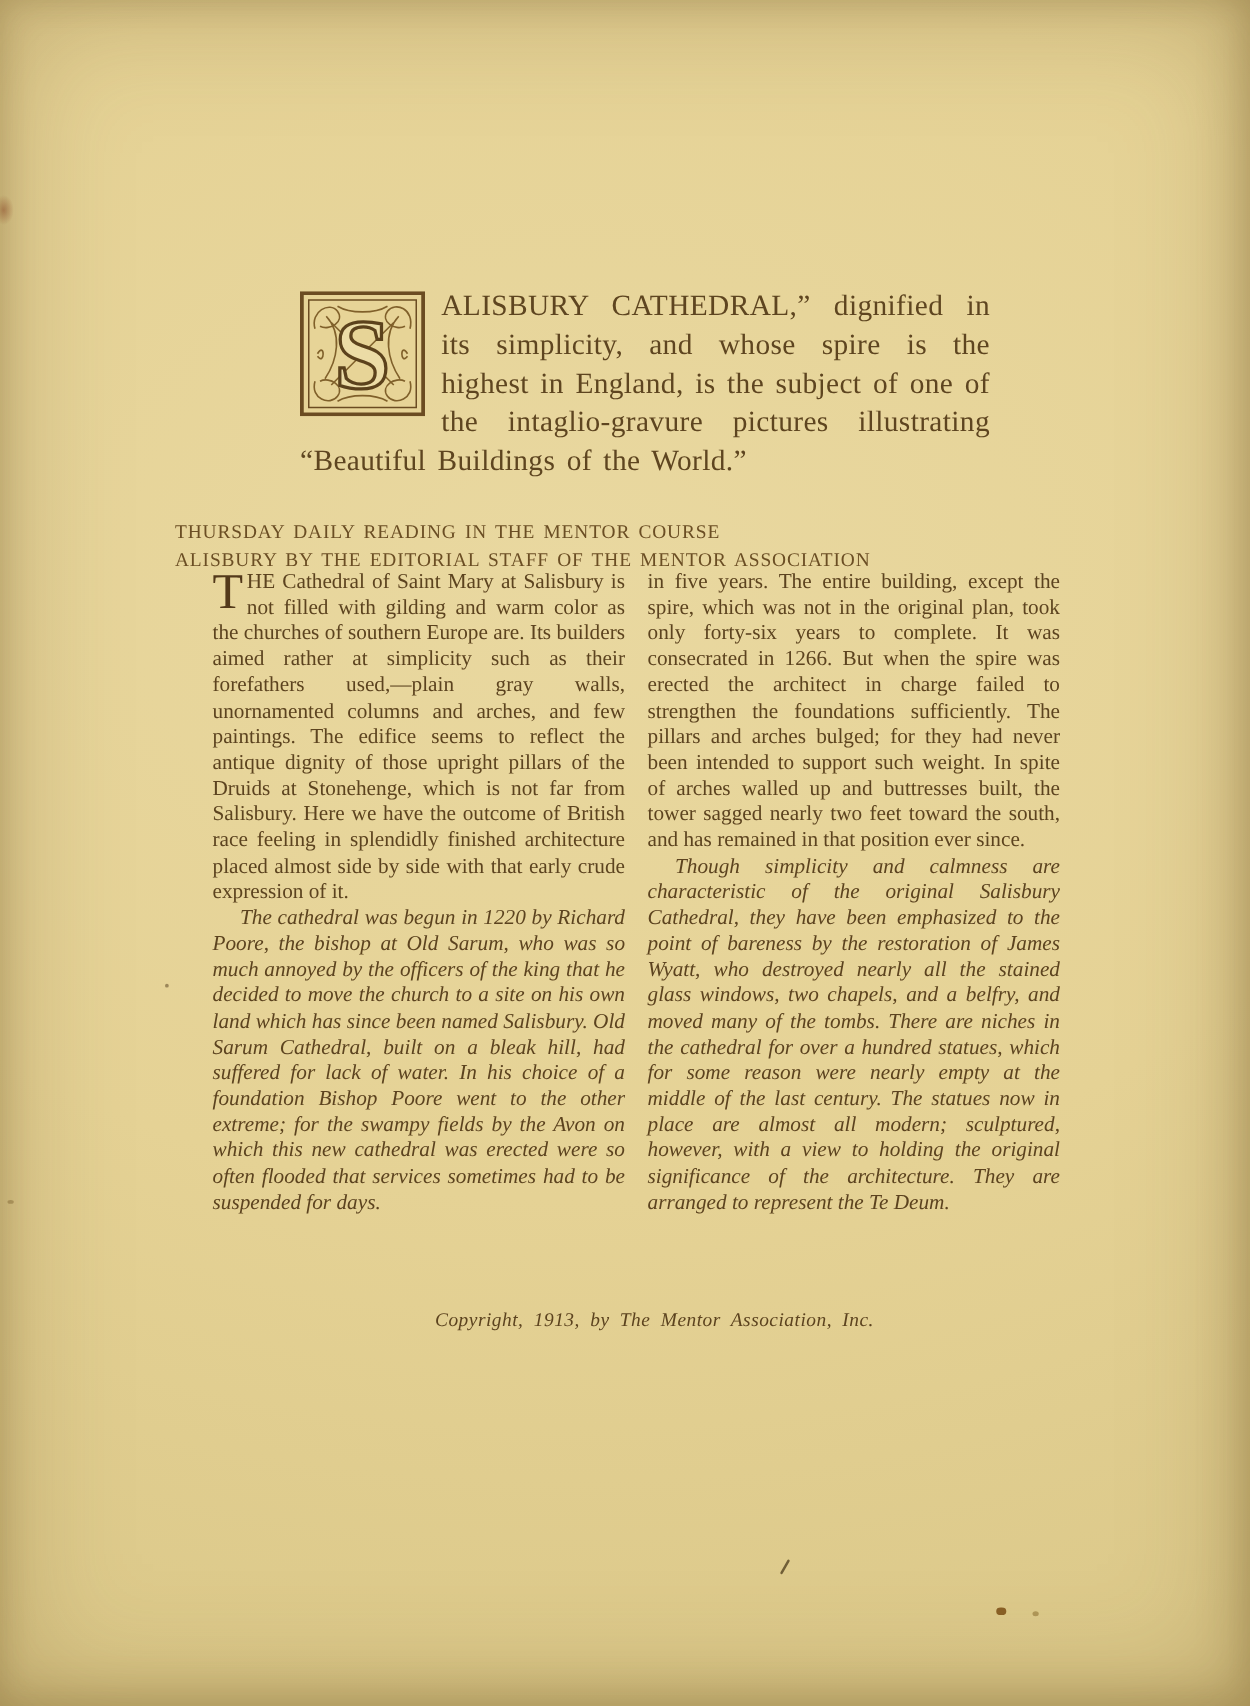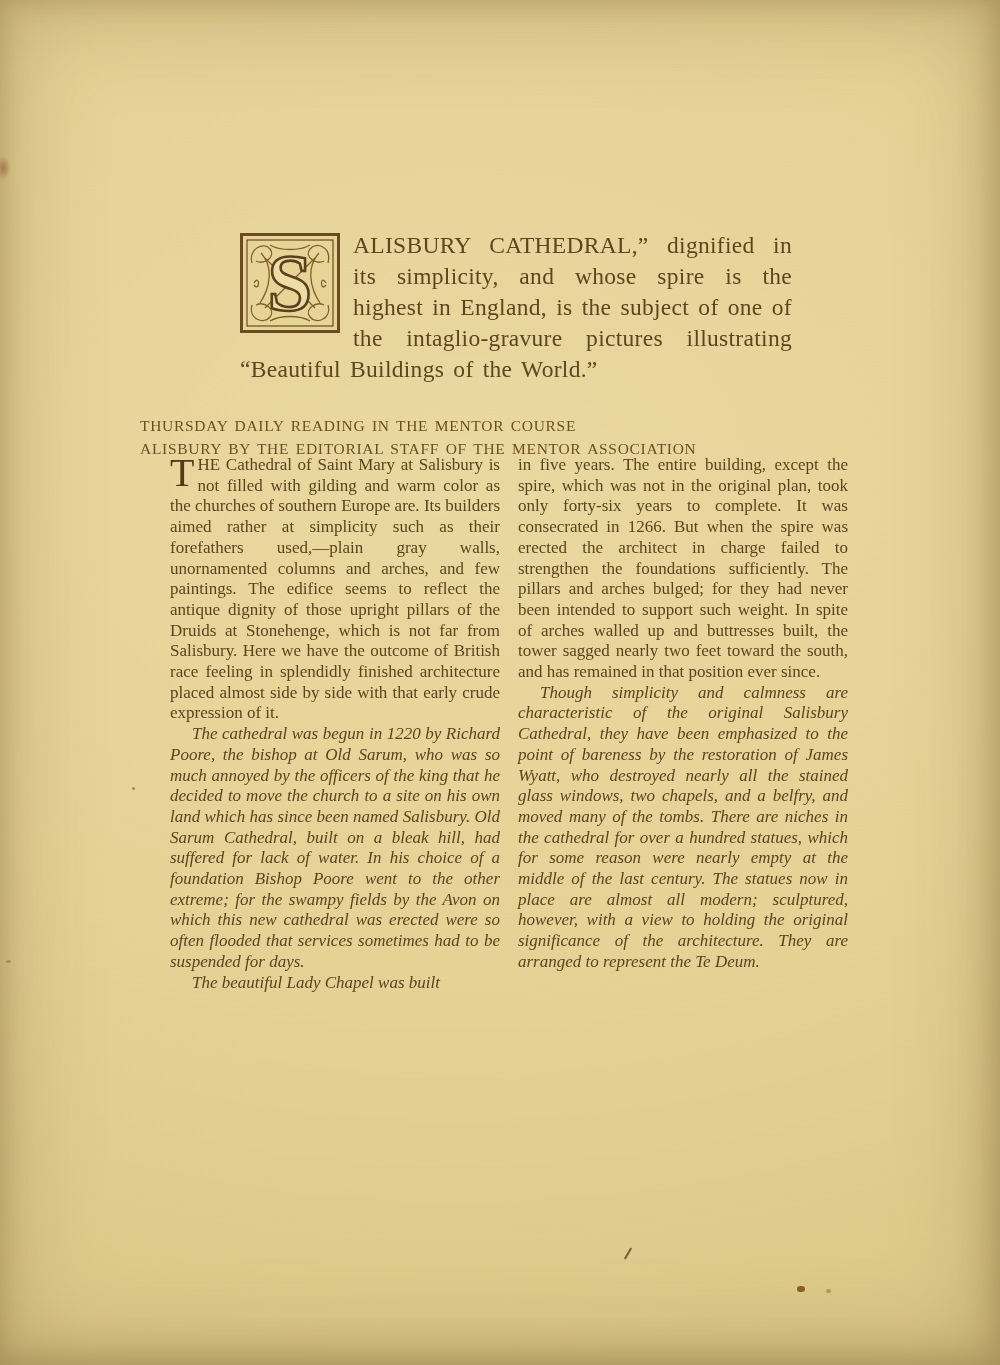--- a/index.html
+++ b/index.html
@@ -103,28 +103,28 @@
 
   <div class="heading">
     <div>THURSDAY DAILY READING IN THE MENTOR COURSE</div>
     <div>ALISBURY BY THE EDITORIAL STAFF OF THE MENTOR ASSOCIATION</div>
   </div>
 
   <div class="columns">
     <div class="col">
       <p><span class="dropcap">T</span><span>HE Cathedral of Saint Mary at Salisbury is not filled with gilding and warm color as the churches of southern Europe are. Its builders aimed rather at simplicity such as their forefathers used,—plain gray walls, unornamented columns and arches, and few paintings. The edifice seems to reflect the antique dignity of those upright pillars of the Druids at Stonehenge, which is not far from Salisbury. Here we have the outcome of British race feeling in splendidly finished architecture placed almost side by side with that early crude expression of it.</span></p>
       <p>The cathedral was begun in 1220 by Richard Poore, the bishop at Old Sarum, who was so much annoyed by the officers of the king that he decided to move the church to a site on his own land which has since been named Salisbury. Old Sarum Cathedral, built on a bleak hill, had suffered for lack of water. In his choice of a foundation Bishop Poore went to the other extreme; for the swampy fields by the Avon on which this new cathedral was erected were so often flooded that services sometimes had to be suspended for days.</p>
-      <p>The beautiful Lady Chapel was built</p>
     </div>
     <div class="col">
       <p>in five years. The entire building, except the spire, which was not in the original plan, took only forty-six years to complete. It was consecrated in 1266. But when the spire was erected the architect in charge failed to strengthen the foundations sufficiently. The pillars and arches bulged; for they had never been intended to support such weight. In spite of arches walled up and buttresses built, the tower sagged nearly two feet toward the south, and has remained in that position ever since.</p>
       <p>Though simplicity and calmness are characteristic of the original Salisbury Cathedral, they have been emphasized to the point of bareness by the restoration of James Wyatt, who destroyed nearly all the stained glass windows, two chapels, and a belfry, and moved many of the tombs. There are niches in the cathedral for over a hundred statues, which for some reason were nearly empty at the middle of the last century. The statues now in place are almost all modern; sculptured, however, with a view to holding the original significance of the architecture. They are arranged to represent the Te Deum.</p>
     </div>
   </div>
 
+  <div class="copyright">Copyright, 1913, by The Mentor Association, Inc.</div>
 
   <div class="artifact smudge"></div>
   <div class="artifact slash"></div>
   <div class="artifact speck-a"></div>
   <div class="artifact speck-b"></div>
   <div class="artifact speck-c"></div>
   <div class="artifact speck-d"></div>
 
   <div class="vignette"></div>
 </div>

